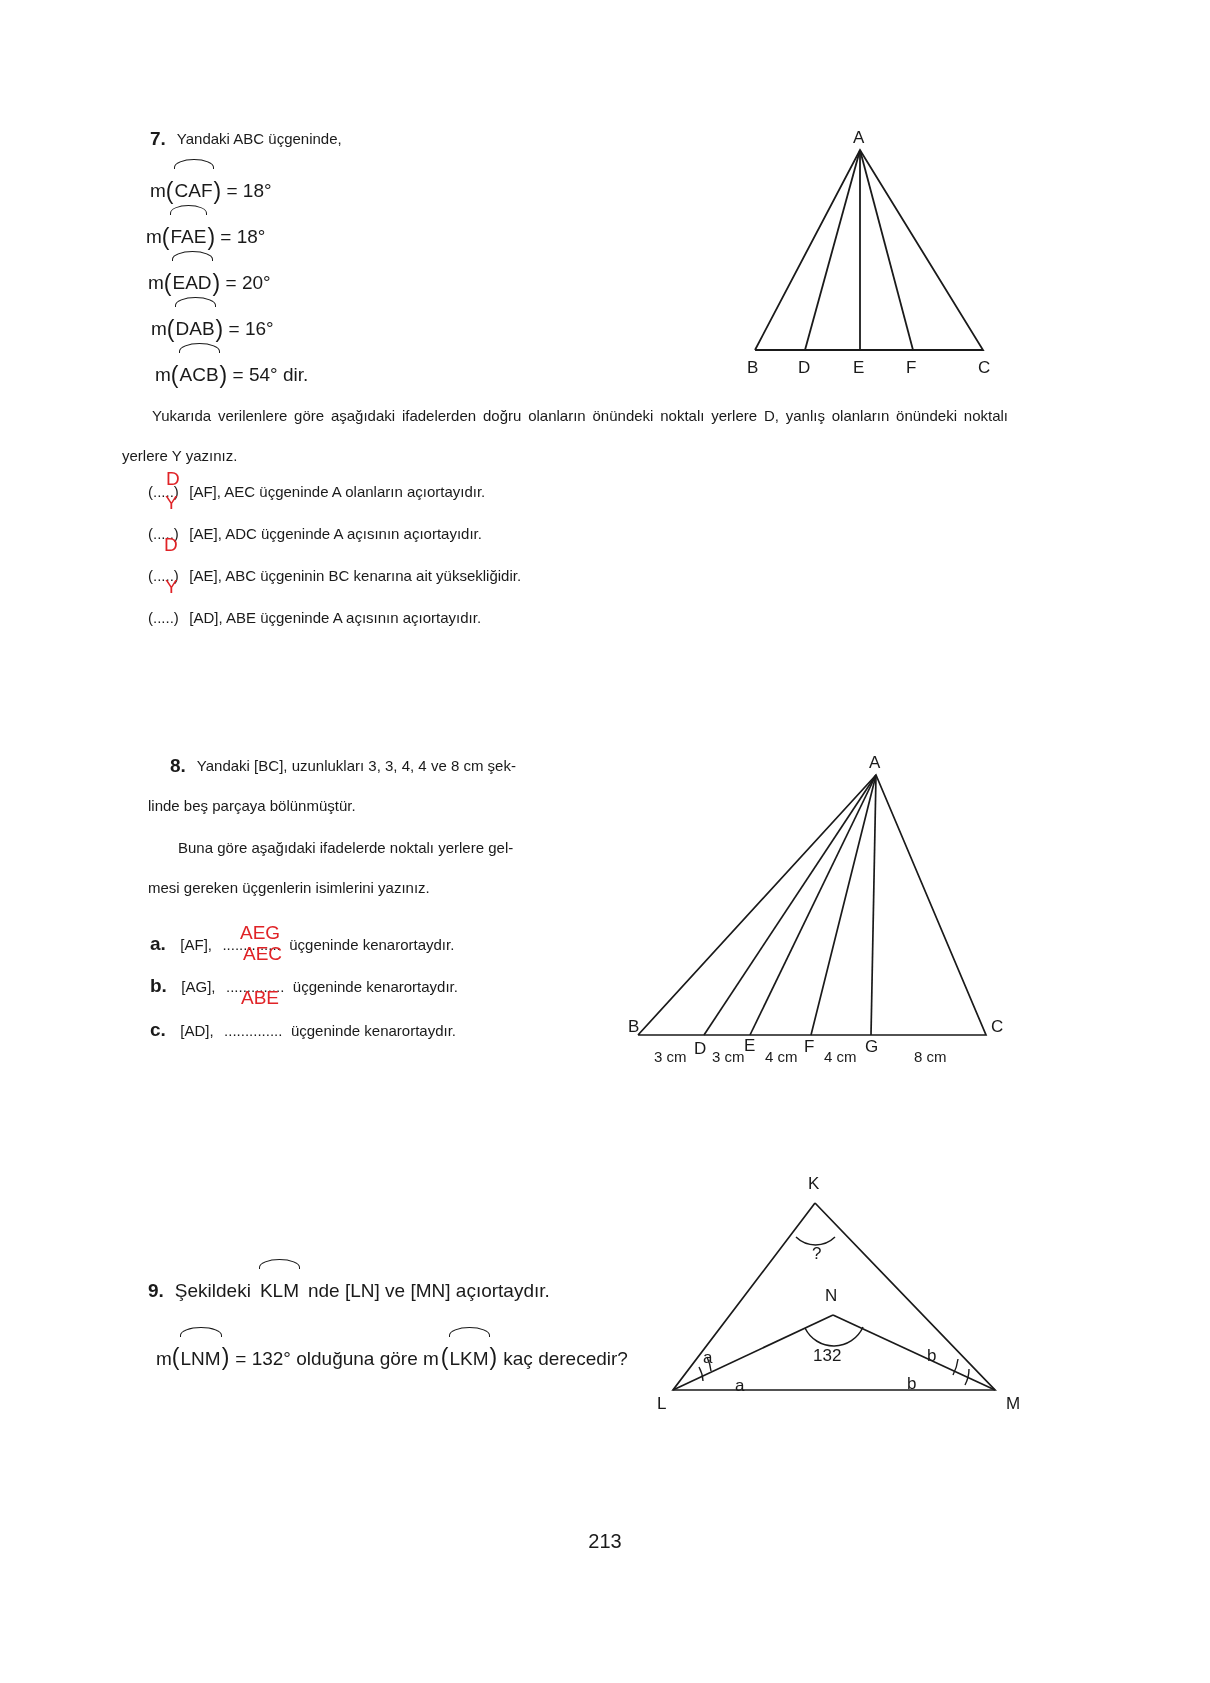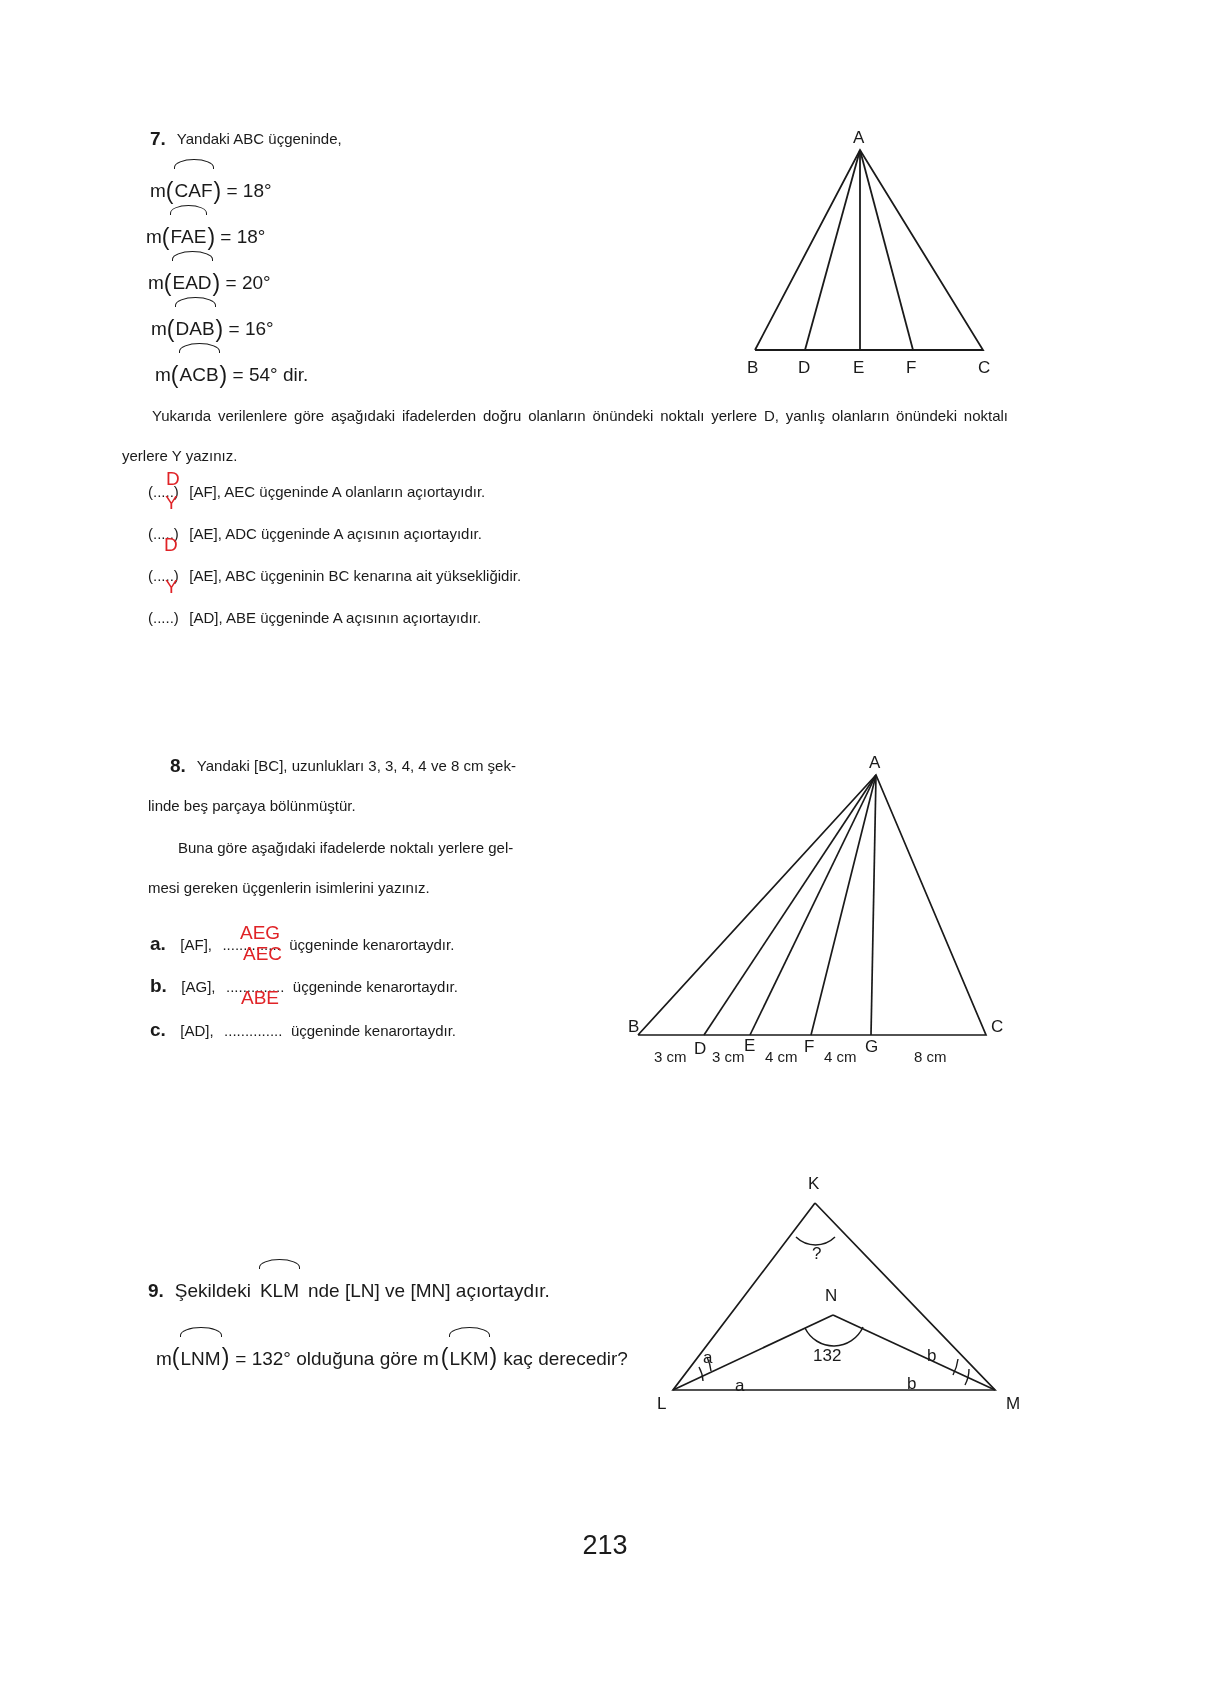--- a/index.html
+++ b/index.html
@@ -77,21 +77,21 @@
   .justify {
     text-align: justify;
     text-justify: inter-word;
   }
   .indent { text-indent: 30px; }
 
   .pageno {
     position: absolute;
     width: 100%;
     text-align: center;
-    font-size: 27px;
+    font-size: 20px;
     color: #1a1a1a;
   }
 
   svg { display: block; overflow: visible; }
   .fig text {
     font-family: "Liberation Sans", sans-serif;
     font-size: 17px;
     fill: #1a1a1a;
   }
   .fig .small { font-size: 15px; }

